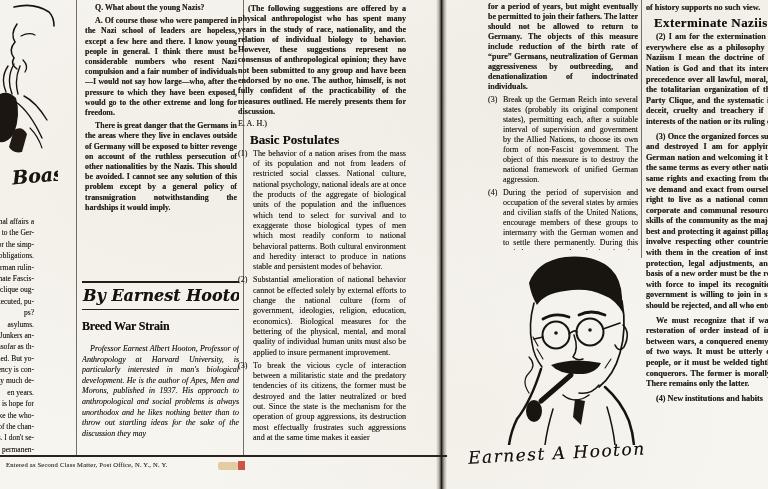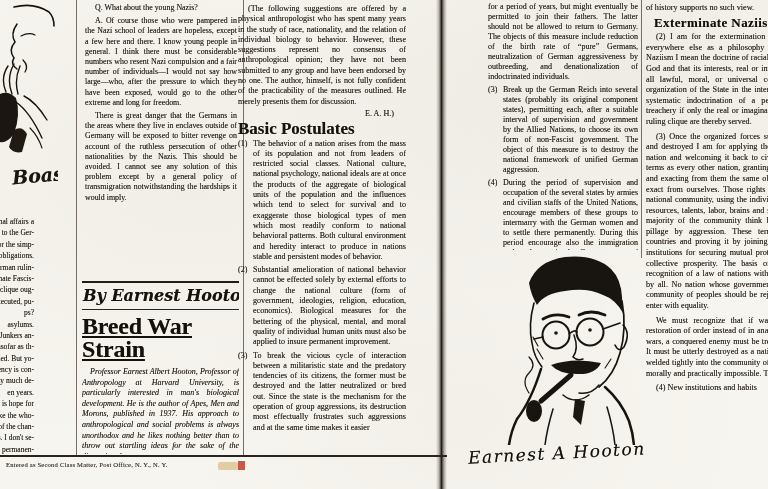--- a/index.html
+++ b/index.html
@@ -5,21 +5,21 @@
   html,body{margin:0;padding:0;background:#d8d5cd;}
   .scan{position:relative;width:768px;height:489px;overflow:hidden;
     background:
       radial-gradient(ellipse 600px 400px at 25% 35%, rgba(120,108,86,0.05), transparent 70%),
       radial-gradient(ellipse 500px 350px at 80% 15%, rgba(120,108,86,0.07), transparent 70%),
       radial-gradient(ellipse 400px 300px at 60% 85%, rgba(120,108,86,0.04), transparent 70%),
       #f7f5ef;
     font-family:"Liberation Serif",serif;color:#272119;
     text-shadow:0 0 0.4px rgba(40,34,26,0.55);}
   .col{position:absolute;text-align:justify;}
-  .para{text-indent:10px;margin:0 0 3px 0;}
+  .para{text-indent:10px;margin:0 0 3px 0;font-weight:bold;}
   .para.noindent{text-indent:0;}
 
   
   .left-strip{position:absolute;left:0;top:0;width:58px;height:455px;overflow:hidden;}
   .boas-sketch{position:absolute;left:0;top:2px;}
   .boas-sig{position:absolute;left:12px;top:164px;font-family:"DejaVu Serif",serif;font-style:italic;
     font-weight:bold;font-size:19px;transform:rotate(-5deg);color:#1a150f;}
   .frag-lines{position:absolute;left:0;top:216px;width:54px;font-size:7.5px;color:#2e2username:}
   .frag-line{position:relative;height:11.4px;}
   .frag-line .frag-text{position:absolute;right:20px;top:0;white-space:nowrap;line-height:11.4px;}
@@ -32,27 +32,27 @@
 
   
   .col-qa{left:85px;top:3px;width:152px;height:277px;overflow:hidden;font-size:7.9px;line-height:10.2px;}
 
   
   .byline-block{position:absolute;left:82px;top:281px;width:157px;height:173px;overflow:hidden;}
   .hrule{border-top:1px solid #2b241c;}
   .hrule.thick{border-top:2px solid #221c15;}
   .byline{font-family:"DejaVu Serif",serif;font-style:italic;font-weight:bold;font-size:16px;
     padding:3px 0 4px 1px;color:#17120d;white-space:nowrap;}
-  .headline{font-weight:bold;font-size:24px;line-height:23px;letter-spacing:-0.2px;padding-top:5px;color:#15100b;text-decoration:underline;}
+  .headline{font-weight:bold;font-size:12px;line-height:23px;letter-spacing:-0.2px;padding-top:5px;color:#15100b;}
   .bio{font-style:italic;font-size:8px;line-height:10.6px;text-align:justify;margin-top:6px;text-indent:8px;}
 
   
   .col-post{left:238px;top:4px;width:168px;height:451px;overflow:hidden;font-size:8.1px;line-height:10.3px;}
-  .signoff{text-align:right;padding-right:12px;margin-top:-1px;}
-  .subhead{font-size:17px;font-weight:bold;margin:5px 0 4px 0;color:#17120d;}
+  .signoff{text-align:left;padding-right:12px;margin-top:-1px;}
+  .subhead{font-size:13px;font-weight:bold;margin:5px 0 4px 12px;color:#17120d;}
   .item{display:flex;margin-bottom:3px;}
   .item .num{flex:0 0 15px;}
   .item .itext{flex:1;text-align:justify;}
 
   
   .fold{position:absolute;left:436px;top:0;width:11px;height:489px;
     background:linear-gradient(90deg,rgba(46,40,32,0) 0%,rgba(46,40,32,0.32) 28%,#241e16 50%,rgba(46,40,32,0.38) 72%,rgba(46,40,32,0) 100%);}
 
   
   .col-measures{left:488px;top:2px;width:150px;height:248px;overflow:hidden;font-size:8px;line-height:10px;}

